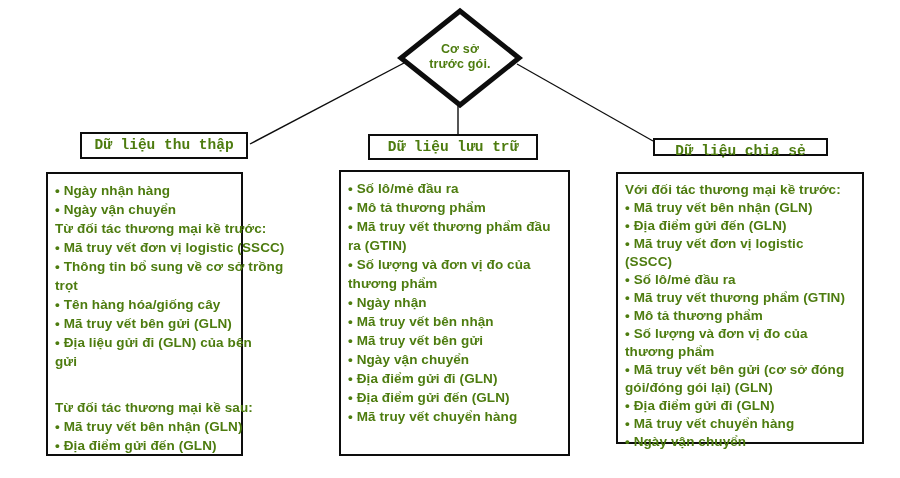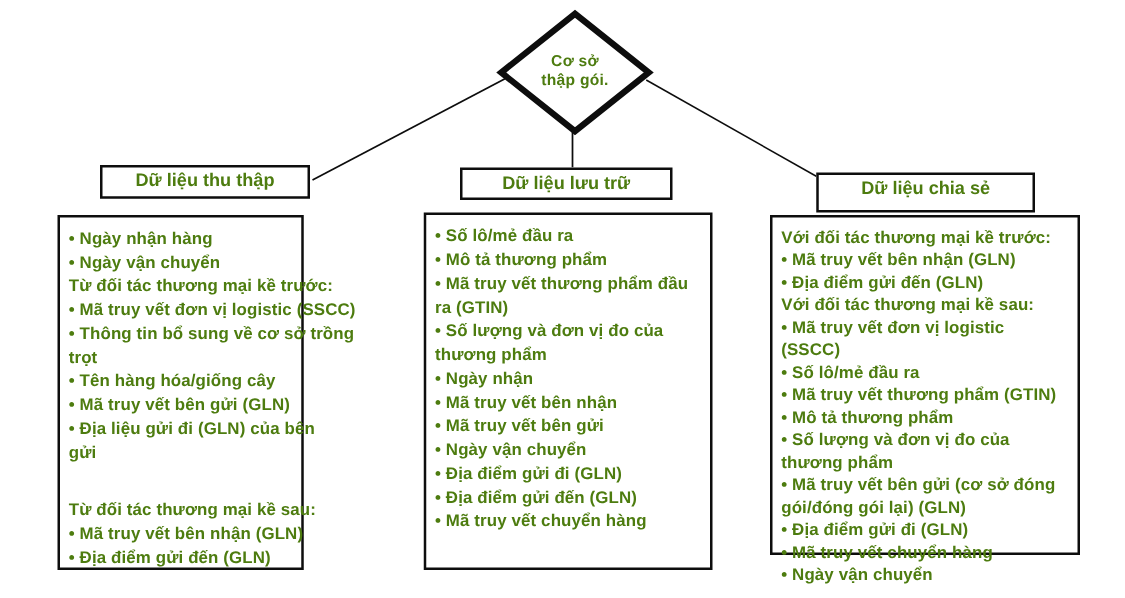--- a/index.html
+++ b/index.html
@@ -36,24 +36,25 @@
     letter-spacing: 0.2px;
   }
   .hdr {
     position: absolute;
     border: 2px solid #0d0d0d;
     background: #ffffff;
     text-align: center;
     font-size: 14.5px;
     font-weight: bold;
     box-sizing: border-box;
+    font-family: Liberation Mono, monospace;
   }
   .hdr1 { left: 80px;  top: 132px; width: 168px; height: 27px; line-height: 23px; }
   .hdr2 { left: 368px; top: 134px; width: 170px; height: 26px; line-height: 22px; }
-  .hdr3 { left: 653px; top: 138px; width: 175px; height: 32px; line-height: 22px; }
+  .hdr3 { left: 653px; top: 138px; width: 175px; height: 18px; line-height: 22px; }
   .box {
     position: absolute;
     border: 2px solid #0d0d0d;
     background: #ffffff;
     box-sizing: border-box;
     padding: 7px 5px 4px 7px;
     font-size: 13.5px;
     font-weight: bold;
     letter-spacing: 0.1px;
   }
@@ -74,21 +75,21 @@
 
   <svg class="overlay" viewBox="0 0 900 478">
     <line x1="404" y1="63" x2="250" y2="144" stroke="#0d0d0d" stroke-width="1.4"></line>
     <line x1="458" y1="103" x2="458" y2="134" stroke="#0d0d0d" stroke-width="1.4"></line>
     <line x1="517" y1="64" x2="653" y2="141" stroke="#0d0d0d" stroke-width="1.2"></line>
     <polygon points="460,11 519,58 460,105 401,58" fill="#ffffff" stroke="#0d0d0d" stroke-width="5"></polygon>
   </svg>
 
   <div class="diamond-label">
     <div>Cơ sở</div>
-    <div>thập gói.</div>
+    <div>trước gói.</div>
   </div>
 
   <div class="hdr hdr1">Dữ liệu thu thập</div>
   <div class="hdr hdr2">Dữ liệu lưu trữ</div>
   <div class="hdr hdr3">Dữ liệu chia sẻ</div>
 
   <div class="box box1">
 
   <div class="ln">• Ngày nhận hàng</div>
       <div class="ln">• Ngày vận chuyển</div>
@@ -121,21 +122,20 @@
       <div class="ln">• Địa điểm gửi đi (GLN)</div>
       <div class="ln">• Địa điểm gửi đến (GLN)</div>
       <div class="ln">• Mã truy vết chuyển hàng</div>
     </div>
 
   <div class="box box3">
 
   <div class="ln">Với đối tác thương mại kề trước:</div>
       <div class="ln">• Mã truy vết bên nhận (GLN)</div>
       <div class="ln">• Địa điểm gửi đến (GLN)</div>
-      <div class="ln">Với đối tác thương mại kề sau:</div>
       <div class="ln">• Mã truy vết đơn vị logistic</div>
       <div class="ln">(SSCC)</div>
       <div class="ln">• Số lô/mẻ đầu ra</div>
       <div class="ln">• Mã truy vết thương phẩm (GTIN)</div>
       <div class="ln">• Mô tả thương phẩm</div>
       <div class="ln">• Số lượng và đơn vị đo của</div>
       <div class="ln">thương phẩm</div>
       <div class="ln">• Mã truy vết bên gửi (cơ sở đóng</div>
       <div class="ln">gói/đóng gói lại) (GLN)</div>
       <div class="ln">• Địa điểm gửi đi (GLN)</div>

